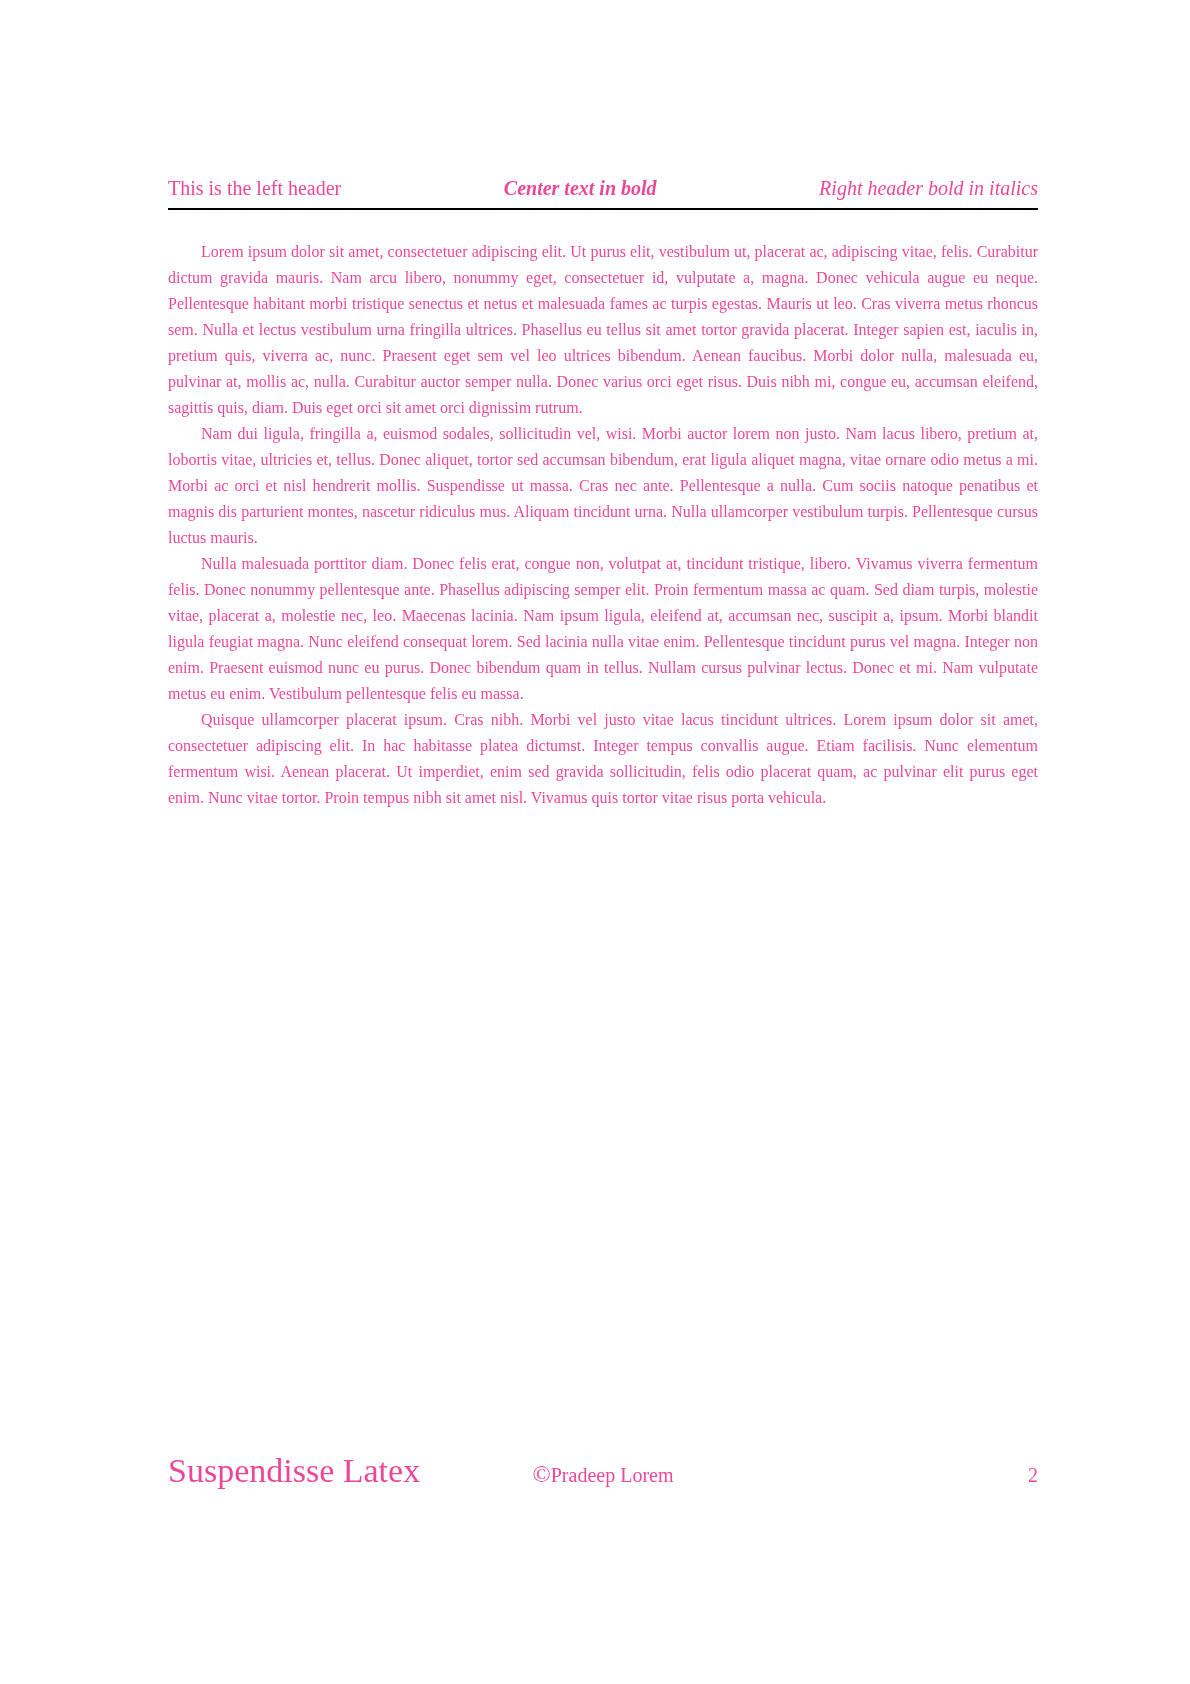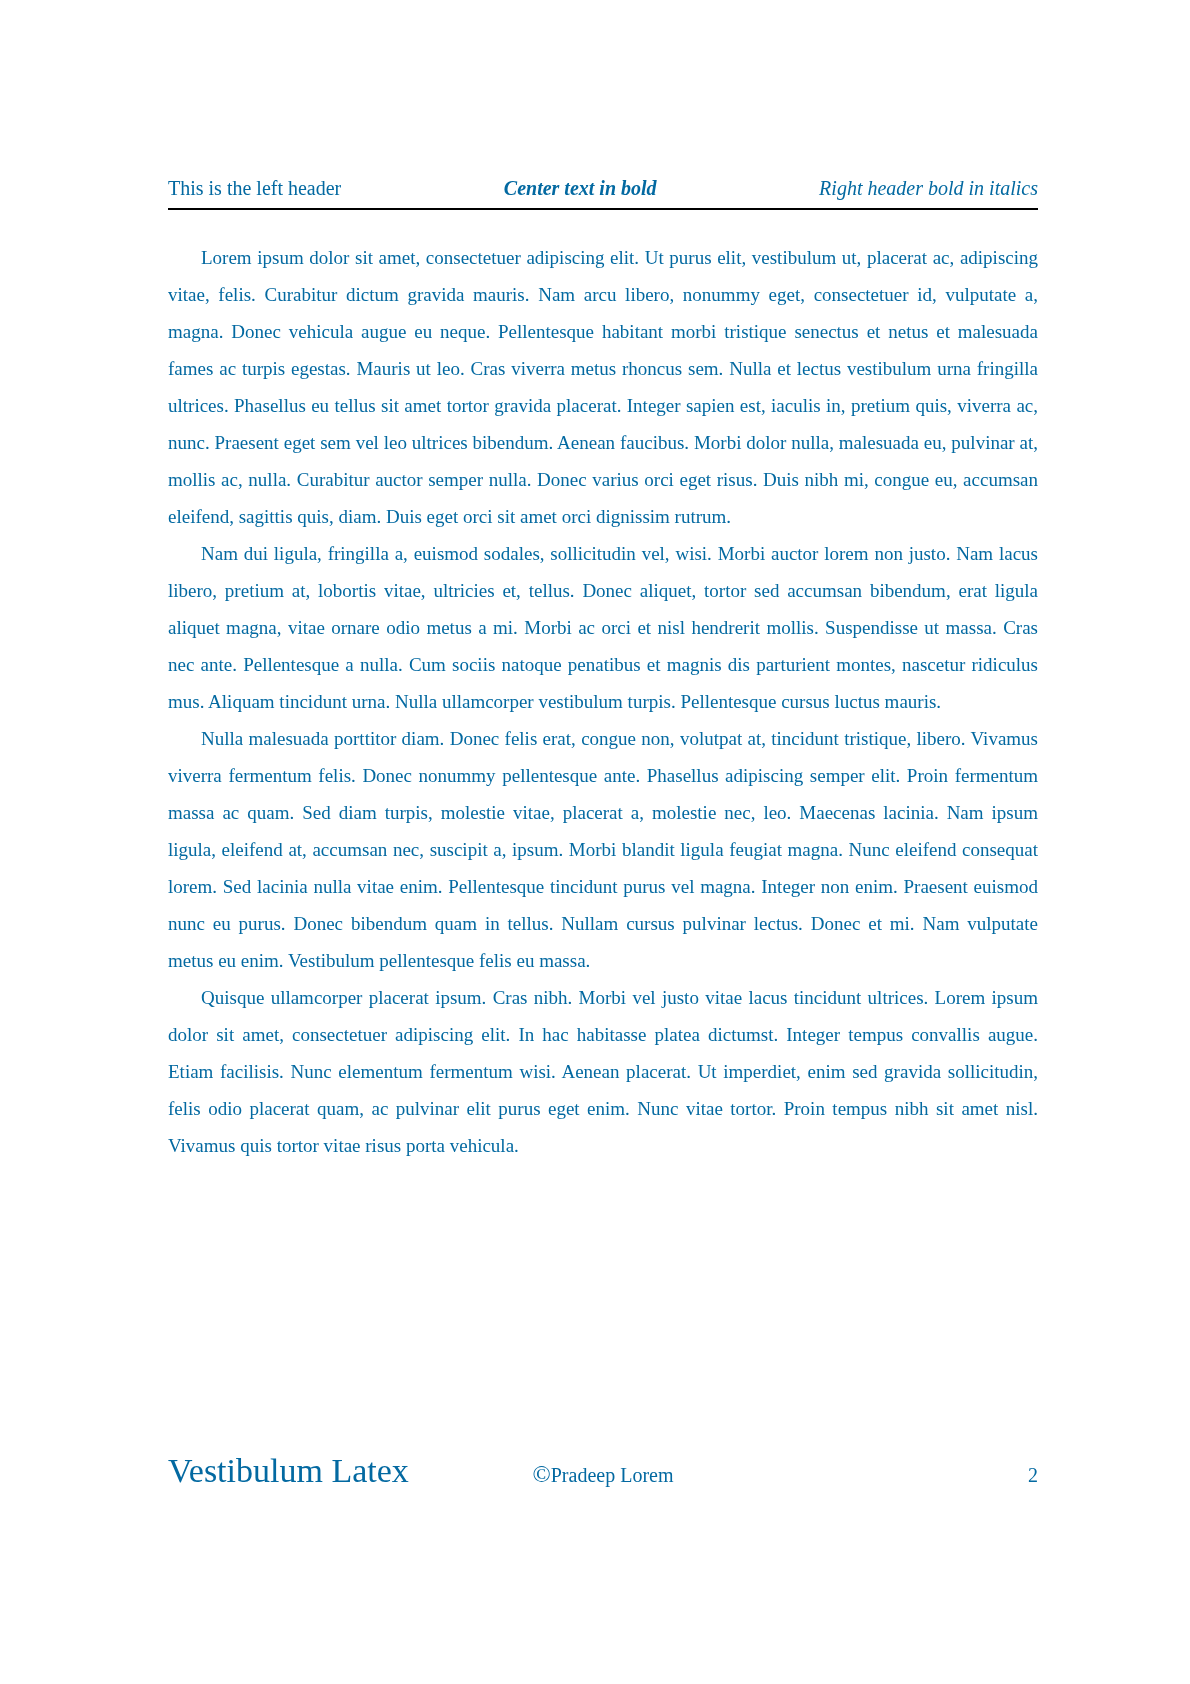--- a/index.html
+++ b/index.html
@@ -5,21 +5,21 @@
   html, body {
     margin: 0;
     padding: 0;
     background: #ffffff;
   }
   .page {
     position: relative;
     width: 1190px;
     height: 1684px;
     background: #ffffff;
-    color: #0369a1;
+    color: #ec4899;
     font-family: "Liberation Serif", "DejaVu Serif", serif;
     overflow: hidden;
   }
   .page-header {
     position: absolute;
     left: 168px;
     width: 870px;
     top: 176px;
     display: flex;
     justify-content: space-between;
@@ -36,22 +36,22 @@
     width: 870px;
     top: 208px;
     height: 0;
     border-top: 2px solid #000000;
   }
   .page-body {
     position: absolute;
     left: 168px;
     width: 870px;
     top: 239px;
-    font-size: 19px;
-    line-height: 37px;
+    font-size: 16px;
+    line-height: 26px;
     text-align: justify;
     hyphens: auto;
     -webkit-hyphens: auto;
   }
   .page-body p {
     margin: 0;
     padding: 0;
     text-indent: 33px;
   }
   .page-footer {
@@ -95,20 +95,20 @@
   <div class="header-rule"></div>
 
   <main class="page-body">
     <p>Lorem ipsum dolor sit amet, consectetuer adipiscing elit. Ut purus elit, vestibulum ut, placerat ac, adipiscing vitae, felis. Curabitur dictum gravida mauris. Nam arcu libero, nonummy eget, consectetuer id, vulputate a, magna. Donec vehicula augue eu neque. Pellentesque habitant morbi tristique senectus et netus et malesuada fames ac turpis egestas. Mauris ut leo. Cras viverra metus rhoncus sem. Nulla et lectus vestibulum urna fringilla ultrices. Phasellus eu tellus sit amet tortor gravida placerat. Integer sapien est, iaculis in, pretium quis, viverra ac, nunc. Praesent eget sem vel leo ultrices bibendum. Aenean faucibus. Morbi dolor nulla, malesuada eu, pulvinar at, mollis ac, nulla. Curabitur auctor semper nulla. Donec varius orci eget risus. Duis nibh mi, congue eu, accumsan eleifend, sagittis quis, diam. Duis eget orci sit amet orci dignissim rutrum.</p>
     <p>Nam dui ligula, fringilla a, euismod sodales, sollicitudin vel, wisi. Morbi auctor lorem non justo. Nam lacus libero, pretium at, lobortis vitae, ultricies et, tellus. Donec aliquet, tortor sed accumsan bibendum, erat ligula aliquet magna, vitae ornare odio metus a mi. Morbi ac orci et nisl hendrerit mollis. Suspendisse ut massa. Cras nec ante. Pellentesque a nulla. Cum sociis natoque penatibus et magnis dis parturient montes, nascetur ridiculus mus. Aliquam tincidunt urna. Nulla ullamcorper vestibulum turpis. Pellentesque cursus luctus mauris.</p>
     <p>Nulla malesuada porttitor diam. Donec felis erat, congue non, volutpat at, tincidunt tristique, libero. Vivamus viverra fermentum felis. Donec nonummy pellentesque ante. Phasellus adipiscing semper elit. Proin fermentum massa ac quam. Sed diam turpis, molestie vitae, placerat a, molestie nec, leo. Maecenas lacinia. Nam ipsum ligula, eleifend at, accumsan nec, suscipit a, ipsum. Morbi blandit ligula feugiat magna. Nunc eleifend consequat lorem. Sed lacinia nulla vitae enim. Pellentesque tincidunt purus vel magna. Integer non enim. Praesent euismod nunc eu purus. Donec bibendum quam in tellus. Nullam cursus pulvinar lectus. Donec et mi. Nam vulputate metus eu enim. Vestibulum pellentesque felis eu massa.</p>
     <p>Quisque ullamcorper placerat ipsum. Cras nibh. Morbi vel justo vitae lacus tincidunt ultrices. Lorem ipsum dolor sit amet, consectetuer adipiscing elit. In hac habitasse platea dictumst. Integer tempus convallis augue. Etiam facilisis. Nunc elementum fermentum wisi. Aenean placerat. Ut imperdiet, enim sed gravida sollicitudin, felis odio placerat quam, ac pulvinar elit purus eget enim. Nunc vitae tortor. Proin tempus nibh sit amet nisl. Vivamus quis tortor vitae risus porta vehicula.</p>
   </main>
 
   <footer class="page-footer">
-    <span class="footer-title">Vestibulum Latex</span>
+    <span class="footer-title">Suspendisse Latex</span>
     <span class="footer-center">
       <span class="copyright-glyph">©</span><span>Pradeep Lorem</span>
     </span>
     <span class="footer-page">2</span>
   </footer>
 
 </div>
 
 </body></html>

